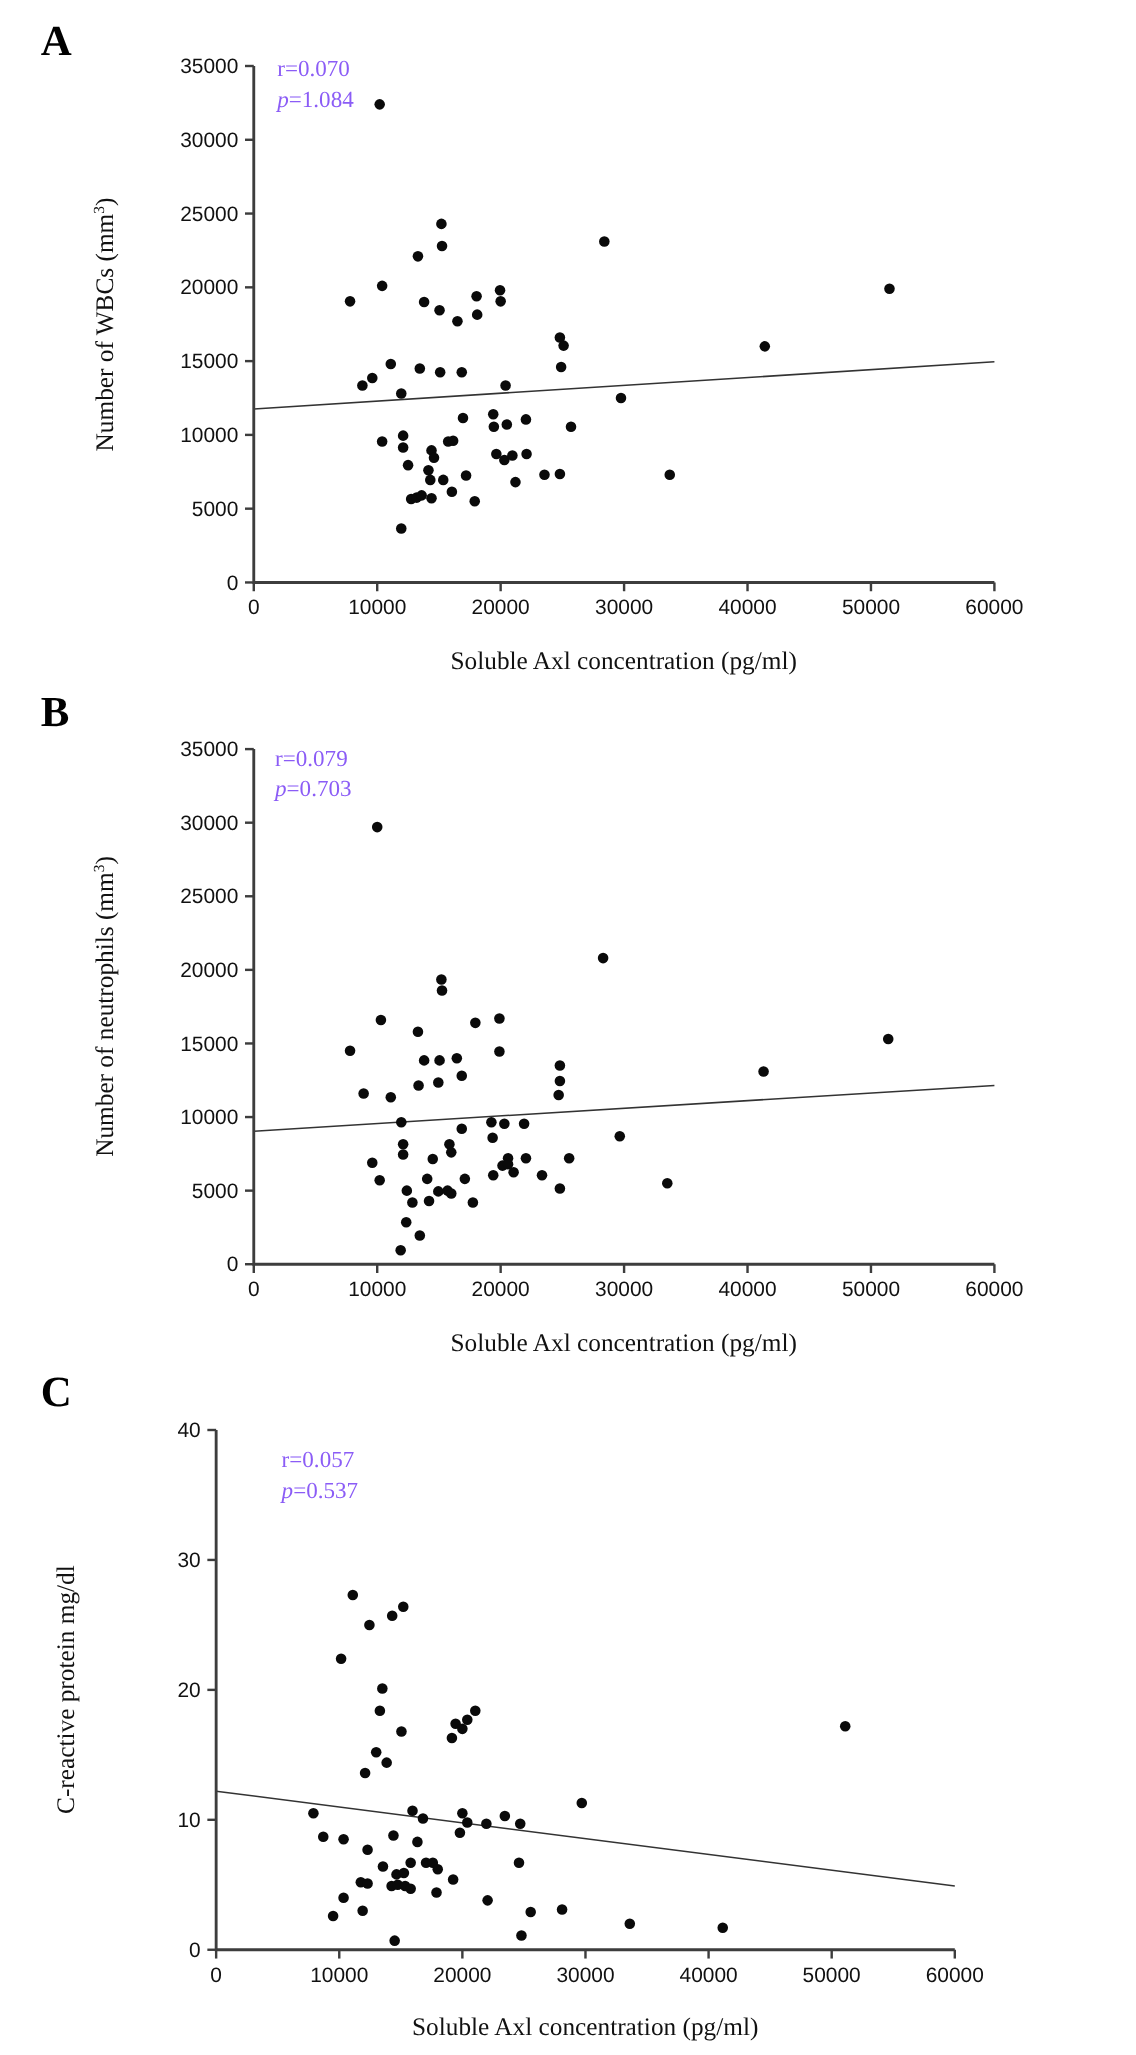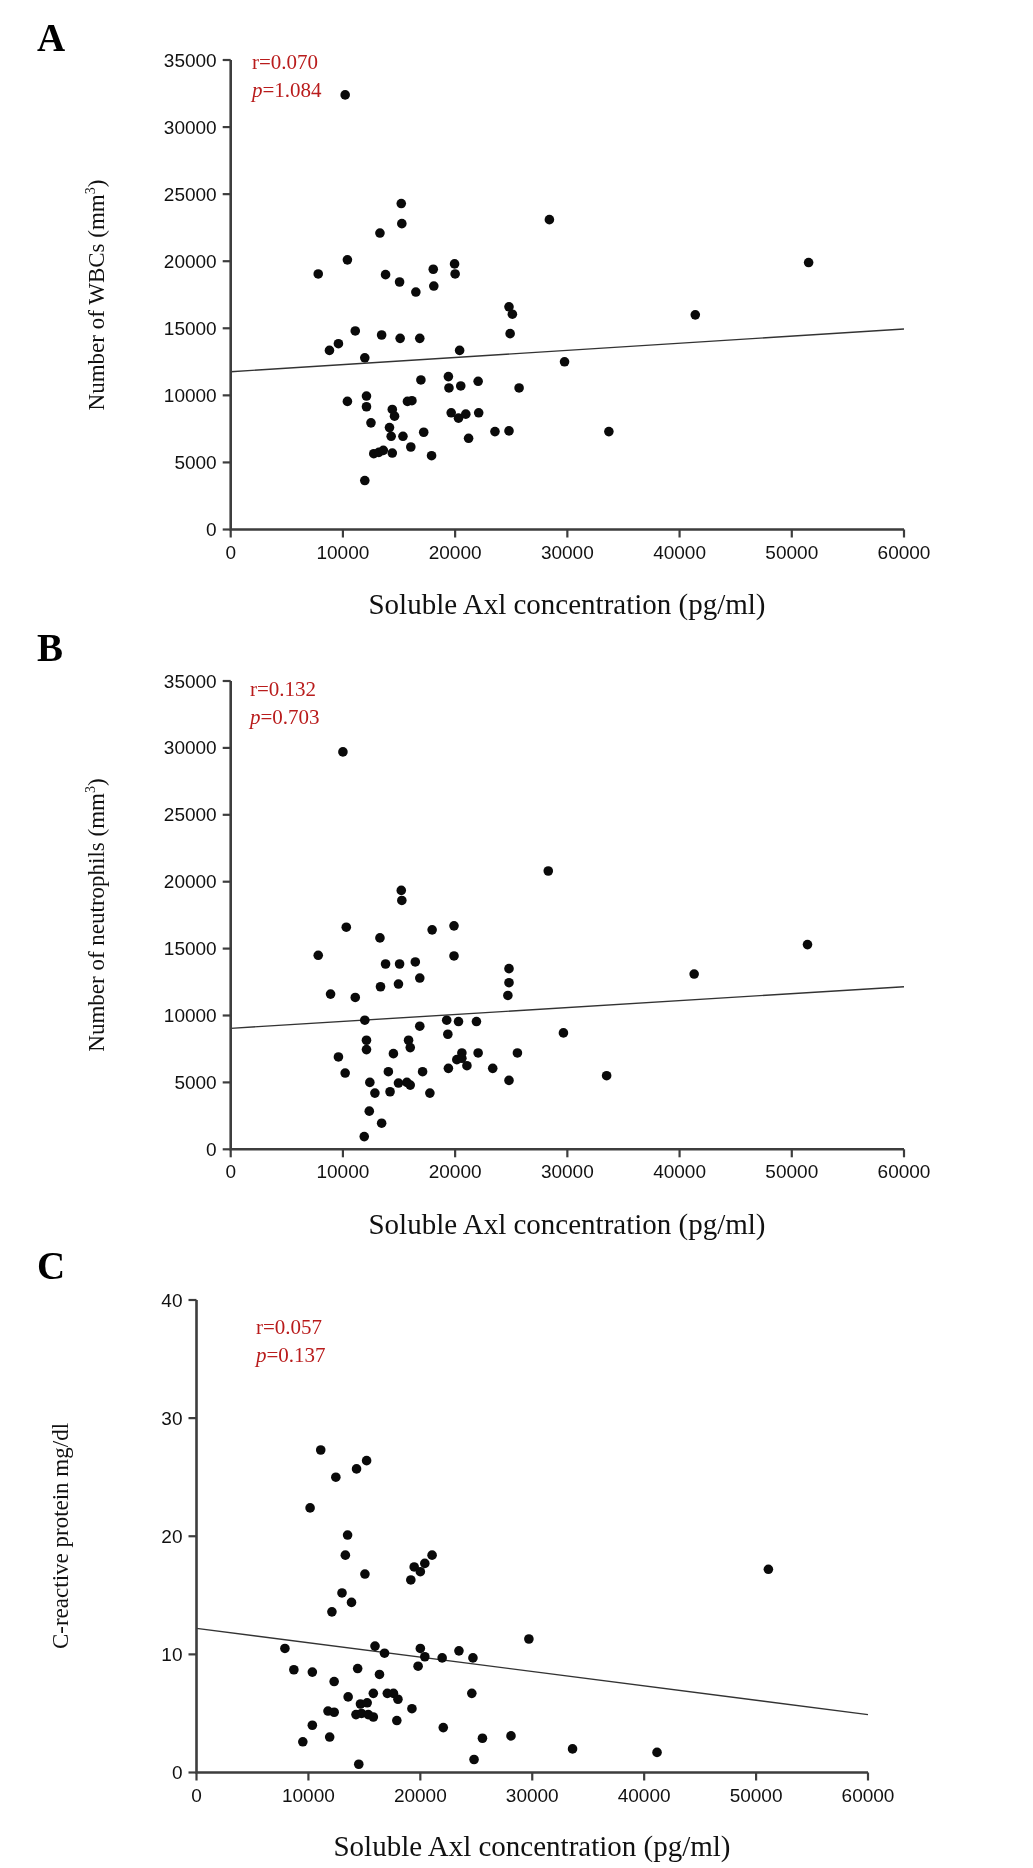--- a/index.html
+++ b/index.html
@@ -1,21 +1,21 @@
 <!DOCTYPE html>
 <html><head>
 <meta charset="utf-8">
 <style>
   html,body{margin:0;padding:0;background:#ffffff;}
   body{width:1033px;height:1868px;position:relative;font-family:"Liberation Serif",serif;color:#0a0a0a;overflow:hidden;}
   #fig-canvas{position:absolute;left:0;top:0;}
   .panel-letter{position:absolute;font-family:"Liberation Serif",serif;font-weight:bold;font-size:39px;line-height:40px;color:#000;}
-  .annot{position:absolute;font-size:21px;line-height:28px;color:#b91c1c;}
+  .annot{position:absolute;font-size:21px;line-height:28px;color:#8b5cf6;}
   .annot .it{font-style:italic;}
-  .x-title{position:absolute;width:420px;text-align:center;font-size:29px;color:#111;}
+  .x-title{position:absolute;width:420px;text-align:center;font-size:23px;color:#111;}
   .y-title{position:absolute;width:470px;height:28px;text-align:center;font-size:23px;color:#111;transform:rotate(-90deg);}
   .y-title sup{font-size:14px;}
   .tick-label{font-family:"Liberation Sans",sans-serif;font-size:19px;fill:#111;}
 </style>
 </head>
 <body>
 
 <svg id="fig-canvas" width="1033" height="1868" viewBox="0 0 1033 1868">
     <g>
       <line x1="230.7" y1="371.748" x2="904" y2="328.95642857142855" stroke="#333" stroke-width="1.4"></line>
@@ -298,29 +298,29 @@
   <div>r=0.070</div>
   <div><span class="it">p</span><span>=1.084</span></div>
 </div>
 <div class="y-title" style="left:-138px;top:281px;">
   <span>Number of WBCs (mm</span><sup>3</sup><span>)</span>
 </div>
 <div class="x-title" style="left:357px;top:588px;">Soluble Axl concentration (pg/ml)</div>
 
 <div class="panel-letter" style="left:37px;top:628px;">B</div>
 <div class="annot" style="left:250px;top:675px;">
-  <div>r=0.132</div>
+  <div>r=0.079</div>
   <div><span class="it">p</span><span>=0.703</span></div>
 </div>
 <div class="y-title" style="left:-138px;top:901px;">
   <span>Number of neutrophils (mm</span><sup>3</sup><span>)</span>
 </div>
 <div class="x-title" style="left:357px;top:1208px;">Soluble Axl concentration (pg/ml)</div>
 
 <div class="panel-letter" style="left:37px;top:1246px;">C</div>
 <div class="annot" style="left:256px;top:1313px;">
   <div>r=0.057</div>
-  <div><span class="it">p</span><span>=0.137</span></div>
+  <div><span class="it">p</span><span>=0.537</span></div>
 </div>
 <div class="y-title" style="left:-174px;top:1522px;">
   <span>C-reactive protein mg/dl</span><sup></sup><span></span>
 </div>
 <div class="x-title" style="left:322px;top:1830px;">Soluble  Axl concentration (pg/ml)</div>
 
 </body></html>

